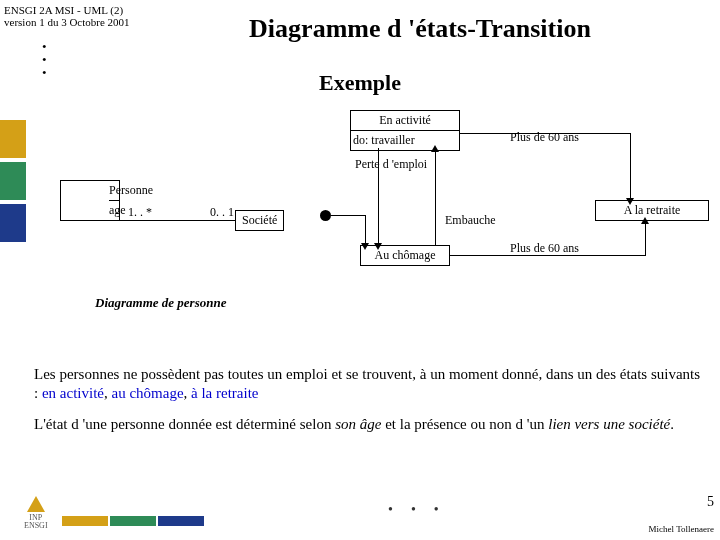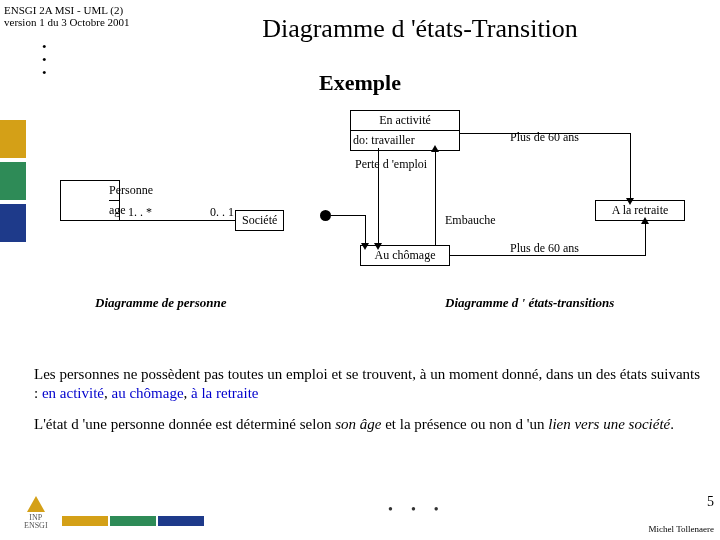--- a/index.html
+++ b/index.html
@@ -16,21 +16,21 @@
     position: absolute;
     top: 4px; left: 4px;
     font-size: 11px;
     line-height: 1.1;
   }
   .title {
     position: absolute;
     top: 14px; left: 140px; right: 20px;
     text-align: center;
     font-size: 26px;
-    font-weight: normal;
+    font-weight: bold;
   }
   .subtitle {
     position: absolute;
     top: 70px; left: 0; right: 0;
     text-align: center;
     font-size: 22px;
     font-weight: bold;
   }
   .bullets {
     position: absolute;
@@ -168,21 +168,21 @@
   <div class="label" style="top:100px; left:78px;">1. . *</div>
   <div class="label" style="top:100px; left:140px;margin-left:20px;">0. . 1</div>
 
   <div style="position:absolute; top:5px; left:300px; width:110px; border:1px solid #000;">
     <div style="border-bottom:1px solid #000; text-align:center; font-size:12px; padding:2px;">En activité</div>
     <div style="font-size:12px; padding:2px;">do: travailler</div>
   </div>
 
   <div class="box" style="top:140px; left:310px; width:90px;">Au chômage</div>
 
-  <div class="box" style="top:95px; left:545px; width:90px;">A la retraite</div>
+  <div class="box" style="top:95px; left:545px; width:114px;">A la retraite</div>
 
   <div class="dot" style="top:105px; left:270px;"></div>
   <div class="line" style="top:110px; left:281px; width:35px; height:1px;"></div>
   <div class="line" style="top:110px; left:315px; width:1px; height:30px;"></div>
   <div class="arrowhead arrow-down" style="top:138px; left:311px;"></div>
 
   <div class="line" style="top:43px; left:328px; width:1px; height:97px;"></div>
   <div class="arrowhead arrow-down" style="top:138px; left:324px;"></div>
   <div class="label" style="top:52px; left:305px;">Perte d 'emploi</div>
 
@@ -194,21 +194,20 @@
   <div class="line" style="top:28px; left:580px; width:1px; height:67px;"></div>
   <div class="arrowhead arrow-down" style="top:93px; left:576px;"></div>
   <div class="label" style="top:25px; left:460px;">Plus de 60 ans</div>
 
   <div class="line" style="top:150px; left:400px; width:195px; height:1px;"></div>
   <div class="line" style="top:115px; left:595px; width:1px; height:36px;"></div>
   <div class="arrowhead arrow-up" style="top:112px; left:591px;"></div>
   <div class="label" style="top:136px; left:460px;">Plus de 60 ans</div>
 
   <div class="caption" style="top:190px; left:45px;">Diagramme de personne</div>
-  <div class="caption" style="top:190px; left:395px;">Diagramme d ' états-transitions</div>
 </div>
 
 <div class="body-text" style="top:365px;">
   <span>Les personnes ne possèdent pas toutes un emploi et se trouvent, à un moment donné, dans un des états suivants : </span><span class="blue">en activité</span><span>, </span><span class="blue">au chômage</span><span>, </span><span class="blue">à la retraite</span>
 </div>
 
 <div class="body-text" style="top:415px;">
   <span>L'état d 'une personne donnée est déterminé selon </span><span class="italic">son âge</span><span> et la présence ou non d 'un </span><span class="italic">lien vers une société</span><span>.</span>
 </div>
 

